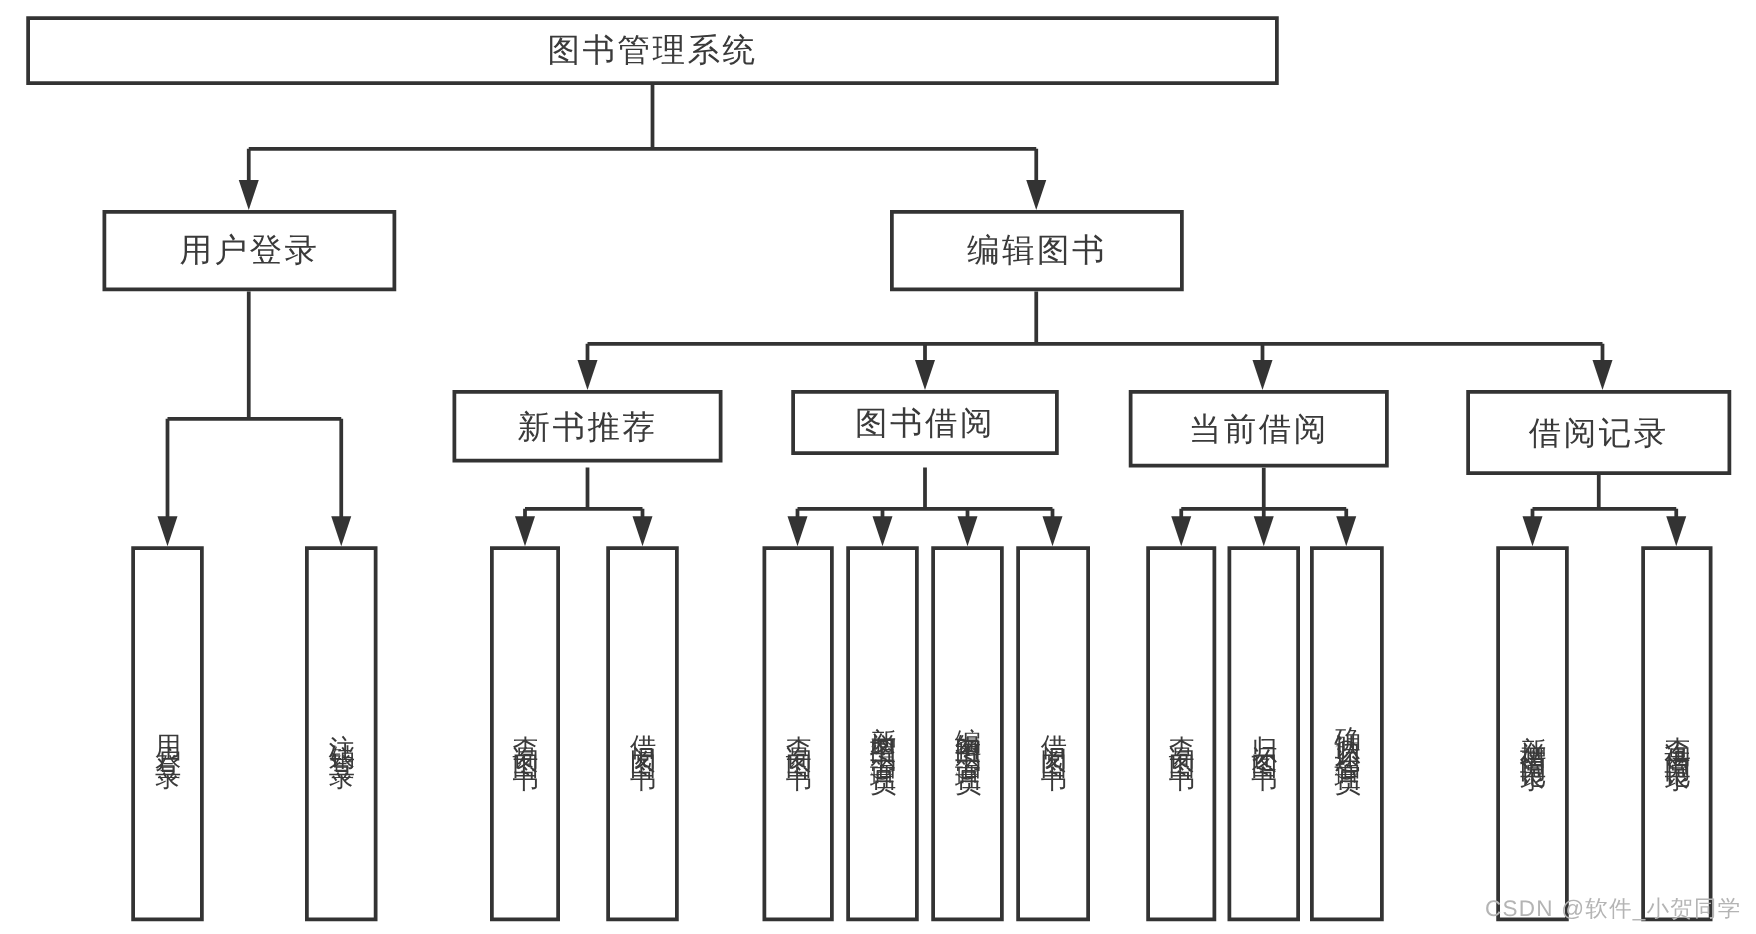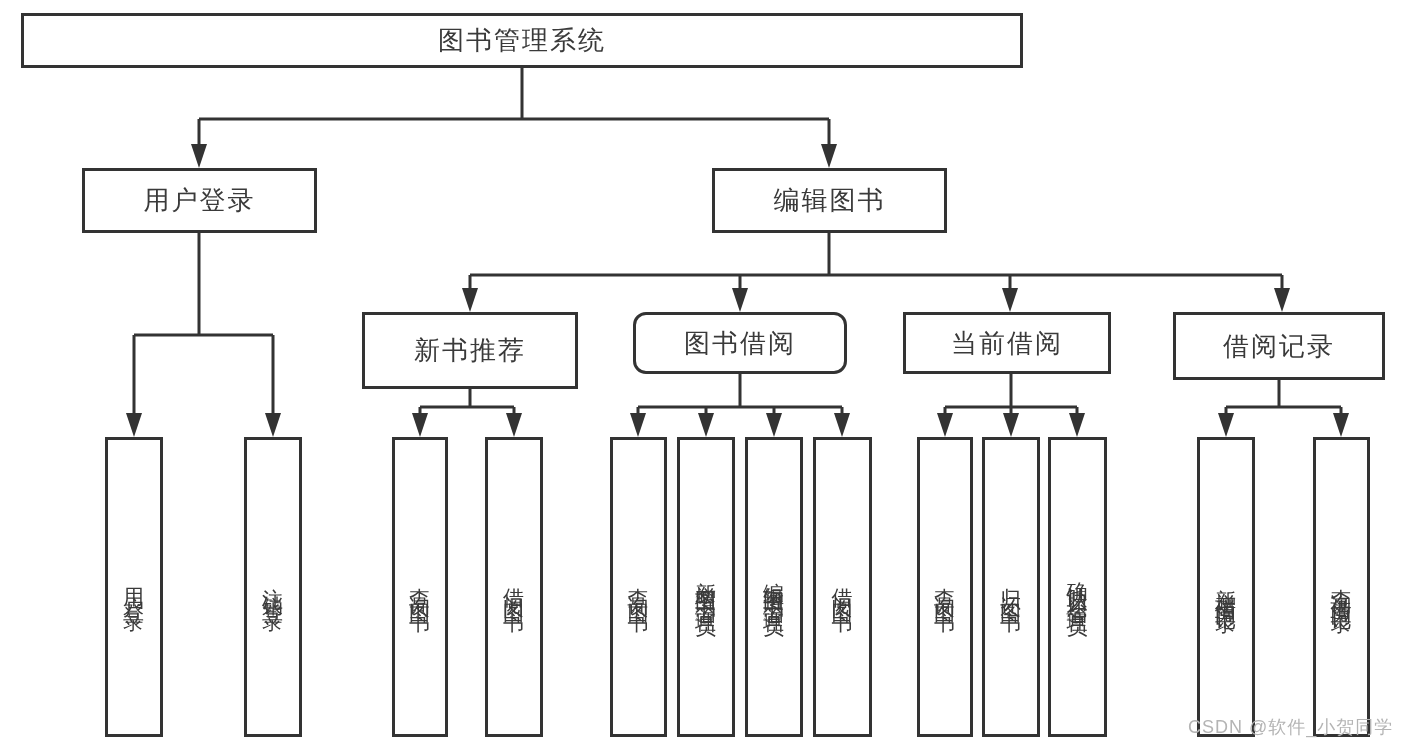--- a/index.html
+++ b/index.html
@@ -89,22 +89,22 @@
       <polygon points="1218,413 1234,413 1226,437"></polygon>
       <polygon points="1333,413 1349,413 1341,437"></polygon>
     </g>
   </svg>
 
   <div class="node hnode" style="left:21px;top:13px;width:1002px;height:55px;">图书管理系统</div>
 
   <div class="node hnode" style="left:82px;top:168px;width:235px;height:65px;">用户登录</div>
   <div class="node hnode" style="left:712px;top:168px;width:235px;height:65px;">编辑图书</div>
 
-  <div class="node hnode" style="left:362px;top:312px;width:216px;height:77px;">新书推荐</div>
-  <div class="node hnode" style="left:633px;top:312px;width:214px;height:62px;border-radius:13px;">图书借阅</div>
+  <div class="node hnode" style="left:362px;top:312px;width:216px;height:58px;">新书推荐</div>
+  <div class="node hnode" style="left:633px;top:312px;width:214px;height:52px;">图书借阅</div>
   <div class="node hnode" style="left:903px;top:312px;width:208px;height:62px;">当前借阅</div>
   <div class="node hnode" style="left:1173px;top:312px;width:212px;height:68px;">借阅记录</div>
 
   <div class="node vnode" style="left:105px;top:437px;width:58px;height:300px;">用户登录</div>
   <div class="node vnode" style="left:244px;top:437px;width:58px;height:300px;">注销登录</div>
 
   <div class="node vnode" style="left:392px;top:437px;width:56px;height:300px;">查询图书</div>
   <div class="node vnode" style="left:485px;top:437px;width:58px;height:300px;">借阅图书</div>
 
   <div class="node vnode" style="left:610px;top:437px;width:57px;height:300px;">查询图书</div>

